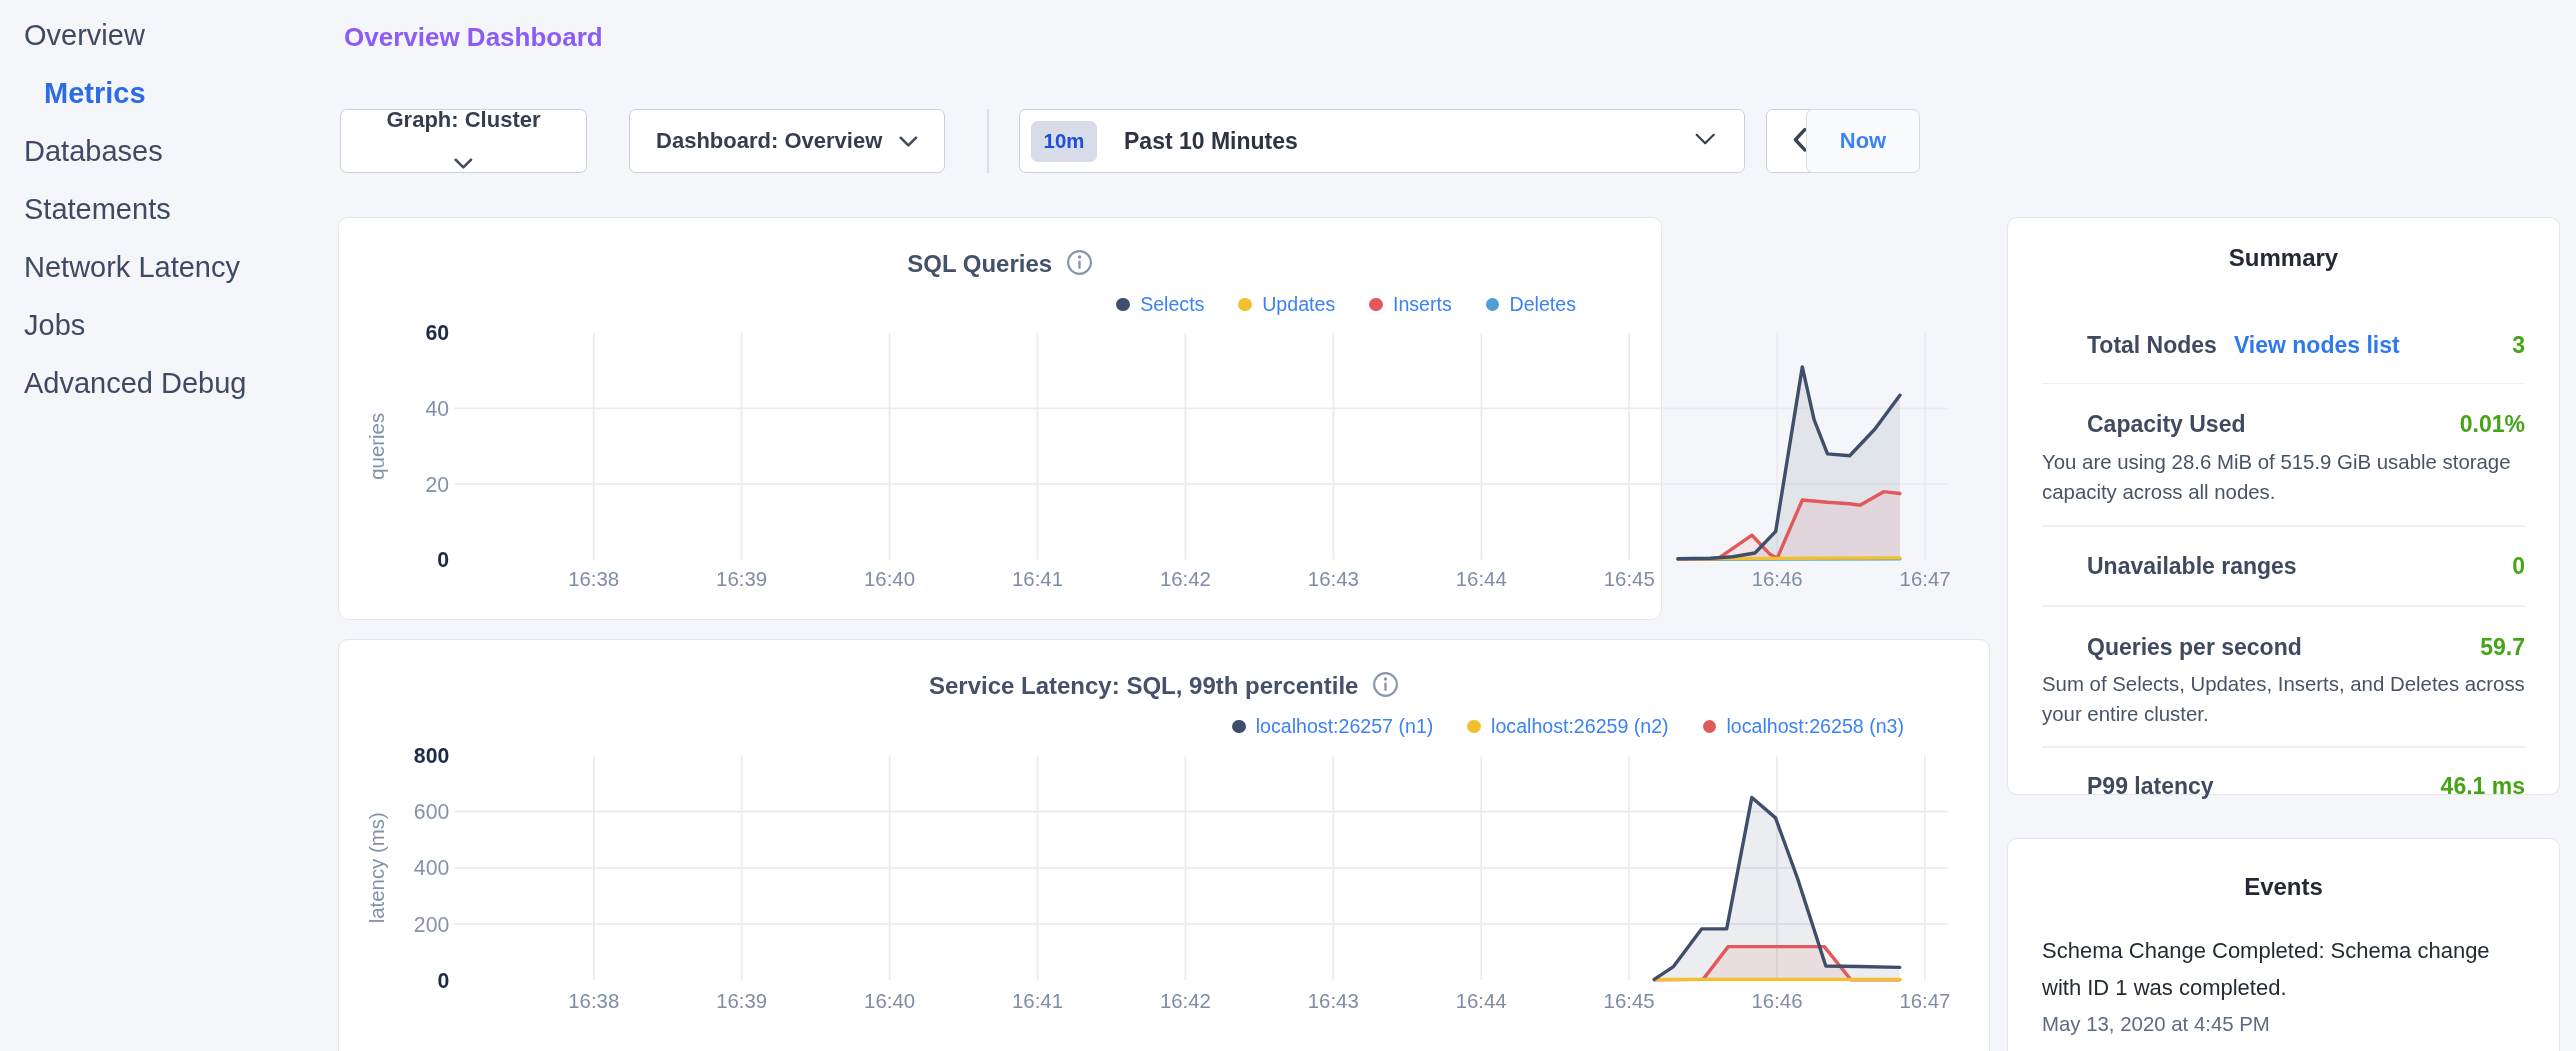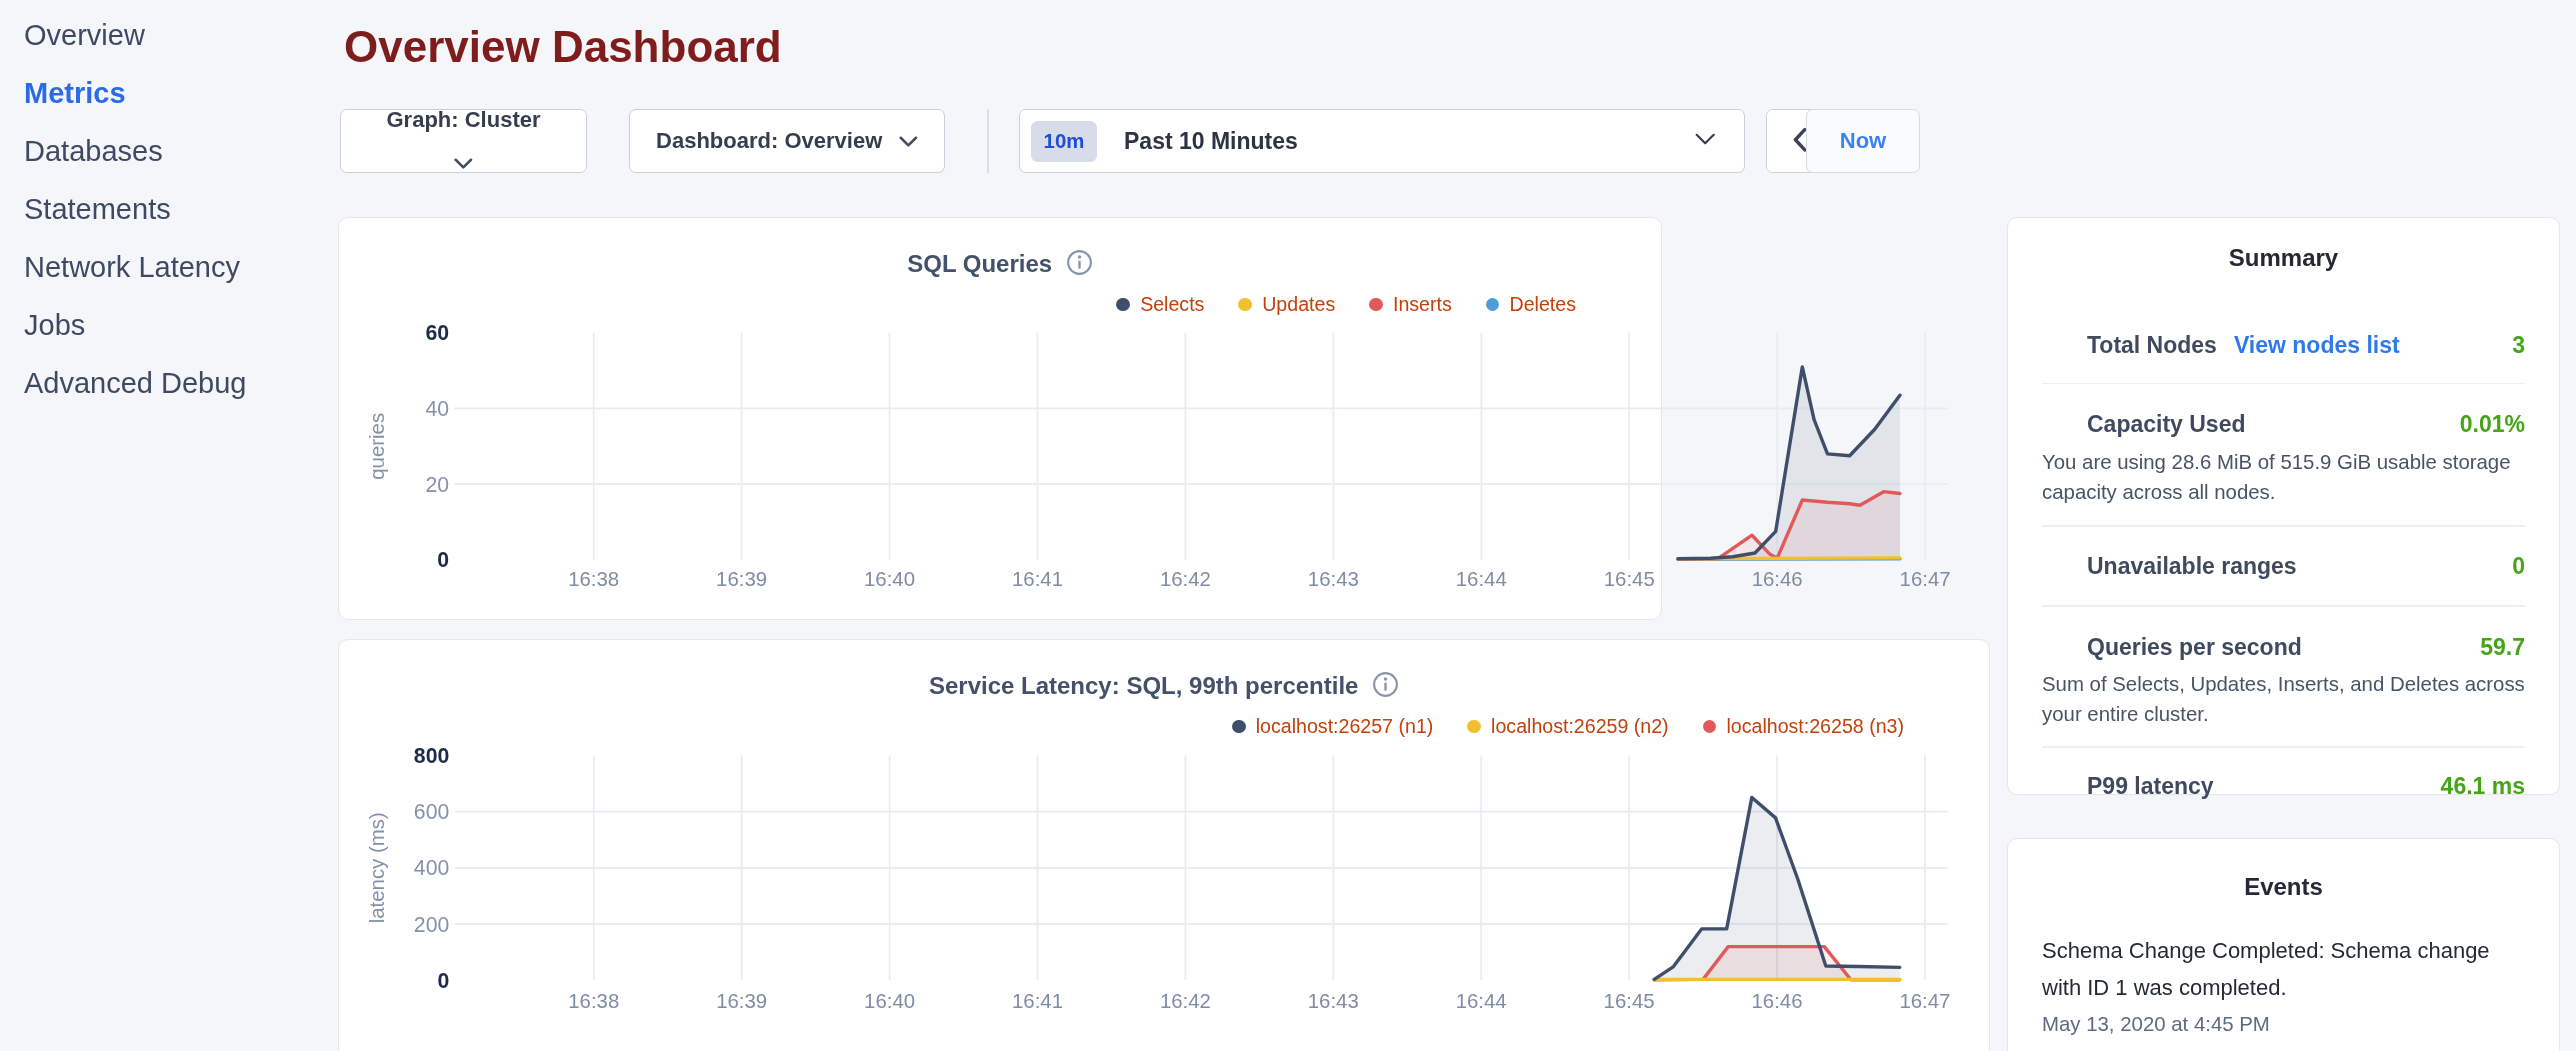--- a/index.html
+++ b/index.html
@@ -3,24 +3,24 @@
 <meta charset="utf-8">
 <style>
   * { margin:0; padding:0; box-sizing:border-box; }
   html,body { width:2576px; height:1051px; overflow:hidden; }
   body { background:#f4f6f9; font-family:"Liberation Sans", sans-serif; color:#394455; position:relative; }
 
   
   .sidebar { position:absolute; left:0; top:0; width:340px; height:100%; padding-top:6.8px; }
   .side-item { height:58px; display:flex; align-items:center; padding-left:24px;
                font-size:29px; font-weight:500; color:#3e4a63; cursor:pointer; }
-  .side-item.active { color:#2b6be6; font-weight:700; }
-
-  
-  .page-title { position:absolute; left:344px; top:22px; font-size:44px; font-weight:600; color:#7f1d1d; }
+  .side-item.active { color:#2b6be6; font-weight:700;margin-left:20px; }
+
+  
+  .page-title { position:absolute; left:344px; top:22px; font-size:26px; font-weight:600; color:#8b5cf6; }
 
   
   .tb { position:absolute; top:109px; height:64px; background:#fff; border:1.7px solid #c9cfdb; border-radius:6.8px; }
   .dd { display:flex; align-items:center; justify-content:center; gap:17px;
         font-size:22px; font-weight:700; color:#353e4f; cursor:pointer; }
   .dd-graph { left:340px; width:247px;flex-direction:column; }
   .dd-dash  { left:629px; width:316px;border-radius:7px; }
   .tb-sep { position:absolute; left:987px; top:109px; width:1.7px; height:64px; background:#d9dee7; }
   .time-select { left:1019px; width:726px; display:flex; align-items:center; padding-left:11px; cursor:pointer; }
   .time-badge { width:66px; height:41px; background:#d7dce8; border-radius:6.8px; display:flex; align-items:center;
@@ -34,21 +34,21 @@
              font-size:22px; font-weight:700; color:#3b82f6; background:#fafbfc; border-color:#d6dbe4; cursor:default; }
 
   
   .card { position:absolute; background:#fff; border:1.7px solid #e3e6ea; border-radius:10.2px; }
   .chart-card-1 { left:338px; top:217px;  width:1324px; height:403px; }
   .chart-card-2 { left:338px; top:639px;  width:1652px; height:442px; }
   .chart-title-row { position:absolute; top:31px; left:0; right:0; display:flex; align-items:center;
                      justify-content:center; gap:13.6px; }
   .chart-title { font-size:24px; font-weight:700; color:#44516b; }
   .legend { position:absolute; top:75px; right:85px; display:flex; gap:34px; align-items:center; }
-  .legend-item { display:flex; align-items:center; gap:10.2px; font-size:19.6px; color:#c2410c; }
+  .legend-item { display:flex; align-items:center; gap:10.2px; font-size:19.6px; color:#3b82f6; }
   .legend-dot { width:13.6px; height:13.6px; border-radius:50%; }
   .plot-svg { position:absolute; left:0; top:0; }
 
   
   .right-col { position:absolute; left:2007px; top:217px; width:553px; }
   .panel { background:#fff; border:1.7px solid #e3e6ea; border-radius:10.2px; padding:0 34px; }
   .panel-title { text-align:center; font-size:24px; font-weight:700; color:#242a35; }
   .summary-panel { height:578px; }
   .summary-panel .panel-title { padding-top:25.5px; }
   .srow { display:flex; align-items:baseline;margin-left:45px; }

